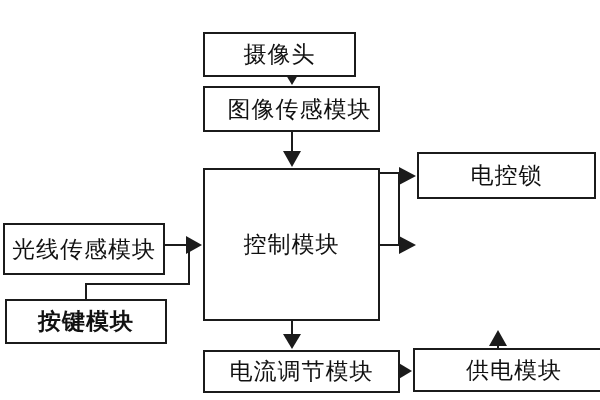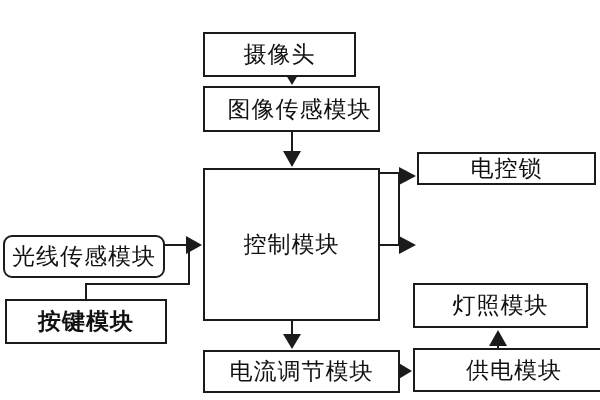--- a/index.html
+++ b/index.html
@@ -33,23 +33,23 @@
     color: #111111;
     font-size: 23px;
     letter-spacing: 1px;
     white-space: nowrap;
     line-height: 1;
   }
   
   .n-camera       { left: 203px; top: 7px;   width: 153px; height: 45px; margin-top: 25px; }
   .n-image-sensor { left: 203px; top: 86px;  width: 177px; height: 46px; padding-left: 16px; }
   .n-control      { left: 203px; top: 168px; width: 177px; height: 153px; }
-  .n-light-sensor { left: 3px;   top: 235px; width: 162px; height: 43px; border-radius: 9px; }
+  .n-light-sensor { left: 3px;   top: 223px; width: 162px; height: 52px; }
   .n-key          { left: 5px;   top: 299px; width: 162px; height: 45px; font-weight: bold; }
-  .n-lock         { left: 417px; top: 152px; width: 179px; height: 33px; }
+  .n-lock         { left: 417px; top: 152px; width: 179px; height: 47px; }
   .n-wireless     { left: 417px; top: 222px; width: 179px; height: 46px; }
   .n-lighting     { left: 413px; top: 283px; width: 175px; height: 45px; }
   .n-power        { left: 413px; top: 348px; width: 202px; height: 44px; }
   .n-current      { left: 203px; top: 350px; width: 197px; height: 43px; }
 </style>
 </head>
 <body>
 
 <div class="stage">
 
@@ -104,23 +104,20 @@
 
   <div class="node n-key">
     <span>按键模块</span>
   </div>
 
   <div class="node n-lock">
     <span>电控锁</span>
   </div>
 
 
-  <div class="node n-lighting">
-    <span>灯照模块</span>
-  </div>
 
   <div class="node n-power">
     <span>供电模块</span>
   </div>
 
   <div class="node n-current">
     <span>电流调节模块</span>
   </div>
 
 </div>

